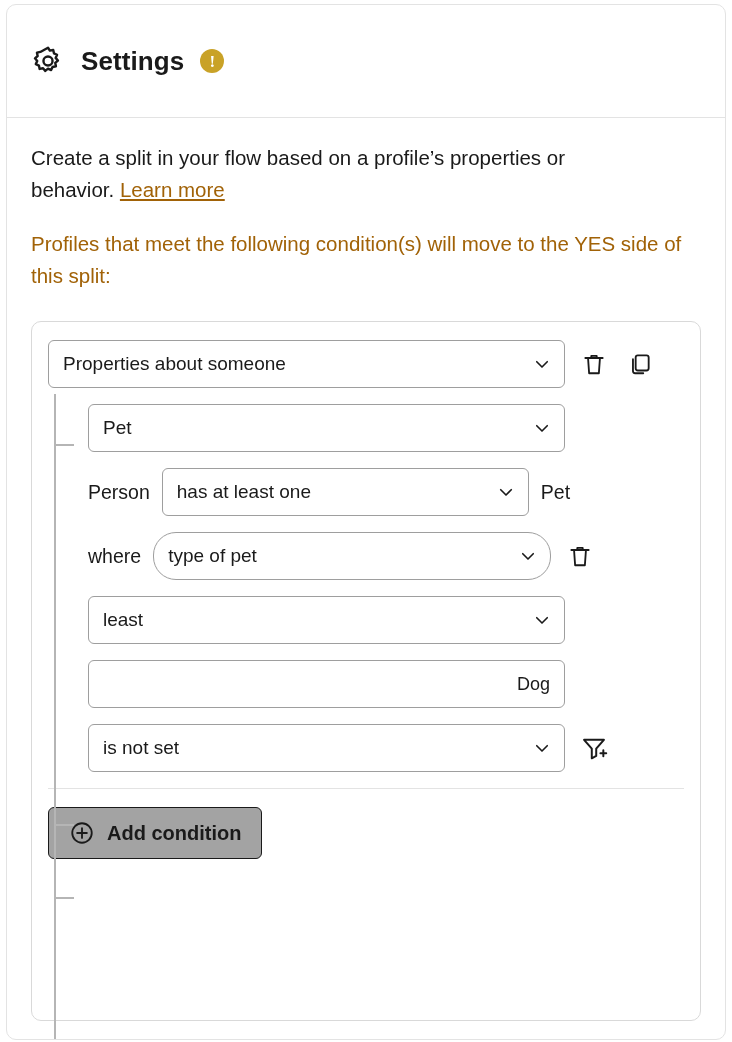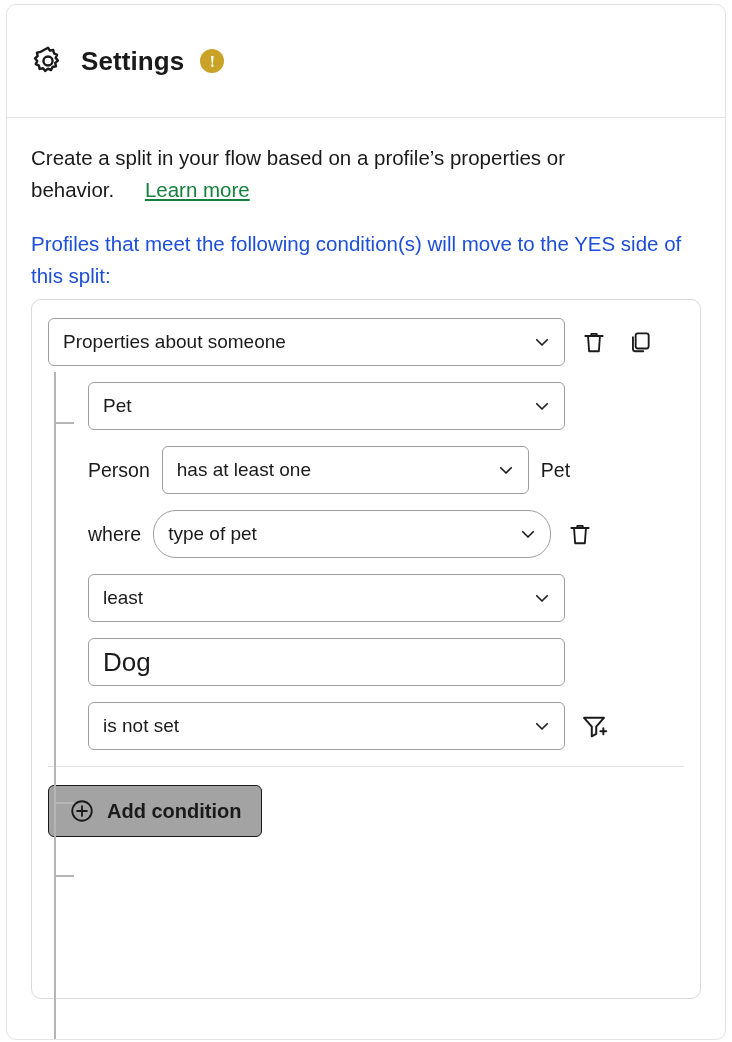--- a/index.html
+++ b/index.html
@@ -58,29 +58,28 @@
     padding: 24px 24px 0 24px;
   }
   .intro {
     font-size: 20.5px;
     line-height: 32px;
     color: #1a1a1a;
     margin: 0 0 22px 0;
     max-width: 600px;
   }
   .intro a {
-    color: #15803d;
+    color: #a16207;
     text-decoration: underline;
-    margin-left: 25px;
   }
   .intro2 {
     font-size: 20.5px;
     line-height: 32px;
-    color: #1d4ed8;
-    margin: 0 0 7px 0;
+    color: #a16207;
+    margin: 0 0 29px 0;
     max-width: 680px;
   }
 
   .condition-card {
     border: 1px solid #d9d9d9;
     border-radius: 10px;
     padding: 18px 16px 0 16px;
     position: relative;
     min-height: 700px;
   }
@@ -116,22 +115,23 @@
     height: 18px;
   }
   .textbox {
     border: 1px solid #9e9e9e;
     border-radius: 6px;
     height: 48px;
     background: #ffffff;
     display: flex;
     align-items: center;
     padding: 0 14px;
-    font-size: 26px;
-    color: #1a1a1a;
+    font-size: 18px;
+    color: #1a1a1a;
+    justify-content: flex-end;
   }
 
   .w-top { width: 517px; }
   .w-sub { width: 477px; }
   .w-op  { width: 367px; }
   .w-where { width: 398px; border-radius: 23px; }
   .w-and  { width: 420px; }
 
   .icon-btn {
     width: 34px;

